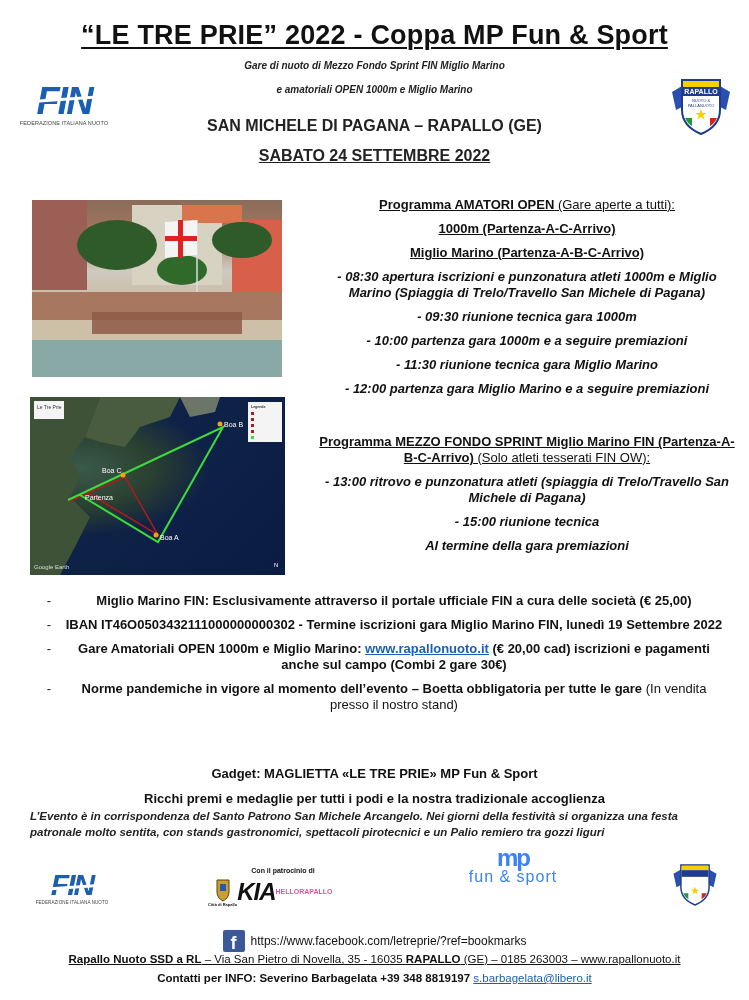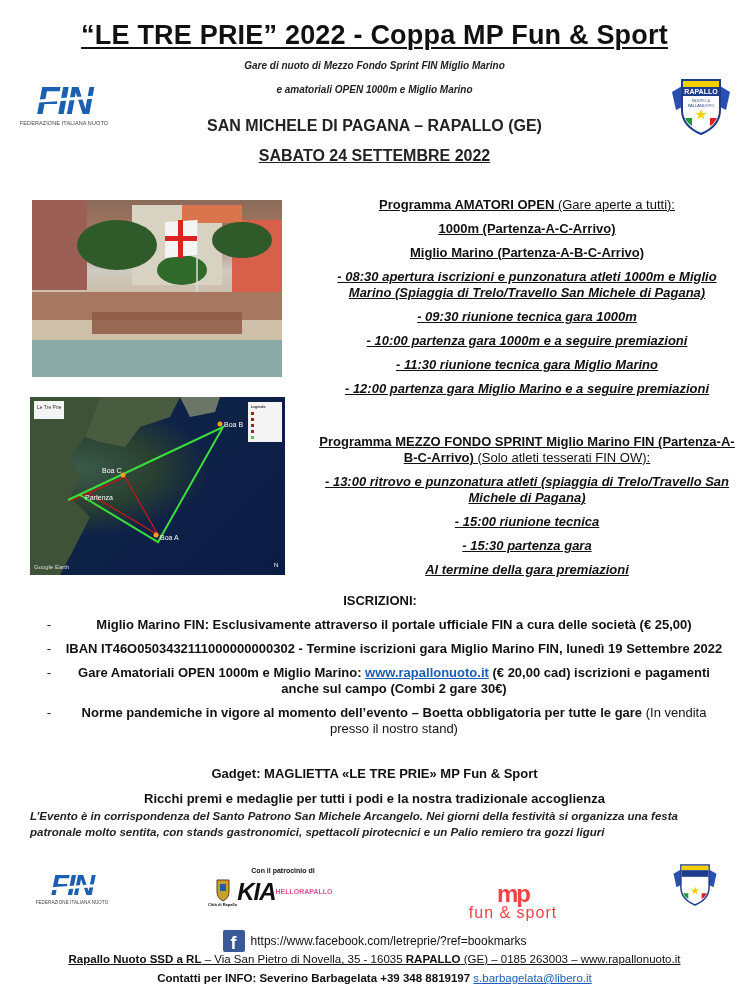--- a/index.html
+++ b/index.html
@@ -45,21 +45,21 @@
     left: 32px; top: 200px; width: 250px; height: 177px; overflow: hidden;
     background: linear-gradient(180deg, #8a6b5a 0%, #a47660 18%, #cfcac0 40%, #c9b59b 62%, #b58a73 70%, #8fa9a8 78%, #7c9d9e 100%);
   }
   .photo-map {
     left: 30px; top: 397px; width: 255px; height: 178px; overflow: hidden;
     background: radial-gradient(ellipse at 20% 40%, #3a5a4a 0%, #2a4030 25%, transparent 45%),
                 linear-gradient(135deg, #3b4c3a 0%, #0f2348 30%, #0b1c44 100%);
   }
 
   
-  .prog { left: 317px; width: 420px; font-size: 13px; line-height: 16px; color: #111; text-decoration: underline; }
+  .prog { left: 317px; width: 420px; font-size: 13px; line-height: 16px; color: #111; }
   .prog p { margin-bottom: 8px; }
   .u { text-decoration: underline; }
   .b { font-weight: bold; }
   .bi { font-weight: bold; font-style: italic; }
   .light { font-weight: normal; }
 
   
   .isc { left: 35px; width: 690px; font-size: 13px; line-height: 16px; }
   .isc-head { font-weight: bold; margin-bottom: 8px; }
   .isc-item { display: flex; margin-bottom: 8px; }
@@ -72,21 +72,21 @@
     left: 30px; width: 690px; text-align: left; font-size: 11.5px; line-height: 16px;
     font-style: italic; font-weight: bold; color: #222;
   }
 
   
   .foot-fin { left: 22px; top: 872px; }
   .patrocinio { left: 208px; top: 867px; width: 150px; }
   .patro-label { font-size: 7px; font-weight: bold; }
   .kia { font-family: "Liberation Sans", sans-serif; font-weight: bold; font-size: 24px; letter-spacing: -1px; color: #111; font-style: italic; }
   .hello { font-size: 7px; font-weight: bold; color: #e0559a; }
-  .mp-logo { left: 468px; top: 884px; width: 90px; text-align: center; color: #ef4444; }
+  .mp-logo { left: 468px; top: 848px; width: 90px; text-align: center; color: #3b82f6; }
   .mp-big { font-size: 24px; font-weight: bold; letter-spacing: -2px; line-height: 20px; }
   .mp-small { font-size: 16px; letter-spacing: 1px; }
 
   .fb-row { left: 0; width: 749px; top: 930px; display: flex; justify-content: center; align-items: center; gap: 6px; font-size: 12px; }
   .fb-icon { width: 22px; height: 22px; background: #3b5998; color: #fff; font-weight: bold; font-size: 18px; display: flex; align-items: flex-end; justify-content: center; border-radius: 2px; line-height: 18px; }
   .addr { left: 0; width: 749px; top: 953px; text-align: center; font-size: 11.5px; }
   .contact { left: 0; width: 749px; top: 972px; text-align: center; font-size: 11.5px; font-weight: bold; }
 </style>
 </head>
 <body>
@@ -174,26 +174,24 @@
   <p class="bi">- 09:30 riunione tecnica gara 1000m</p>
   <p class="bi">- 10:00 partenza gara 1000m e a seguire premiazioni</p>
   <p class="bi">- 11:30 riunione tecnica gara Miglio Marino</p>
   <p class="bi">- 12:00 partenza gara Miglio Marino e a seguire premiazioni</p>
 </div>
 
 <div class="abs prog" style="top:434px">
   <p class="u"><span class="b">Programma MEZZO FONDO SPRINT Miglio Marino FIN (Partenza-A-B-C-Arrivo)</span><span> (Solo atleti tesserati FIN OW):</span></p>
   <p class="bi">- 13:00 ritrovo e punzonatura atleti (spiaggia di Trelo/Travello San Michele di Pagana)</p>
   <p class="bi">- 15:00 riunione tecnica</p>
-  <p class="bi">- 15:30 partenza gara</p>
   <p class="bi">Al termine della gara premiazioni</p>
 </div>
 
 <div class="abs isc" style="top:593px">
-  <div class="isc-head">ISCRIZIONI:</div>
   <div class="isc-item">
     <span class="isc-dash">-</span>
     <span class="isc-text">Miglio Marino FIN: Esclusivamente attraverso il portale ufficiale FIN a cura delle società (€ 25,00)</span>
   </div>
   <div class="isc-item">
     <span class="isc-dash">-</span>
     <span class="isc-text">IBAN IT46O0503432111000000000302  - Termine iscrizioni gara Miglio Marino FIN, lunedì 19 Settembre 2022</span>
   </div>
   <div class="isc-item">
     <span class="isc-dash">-</span>

